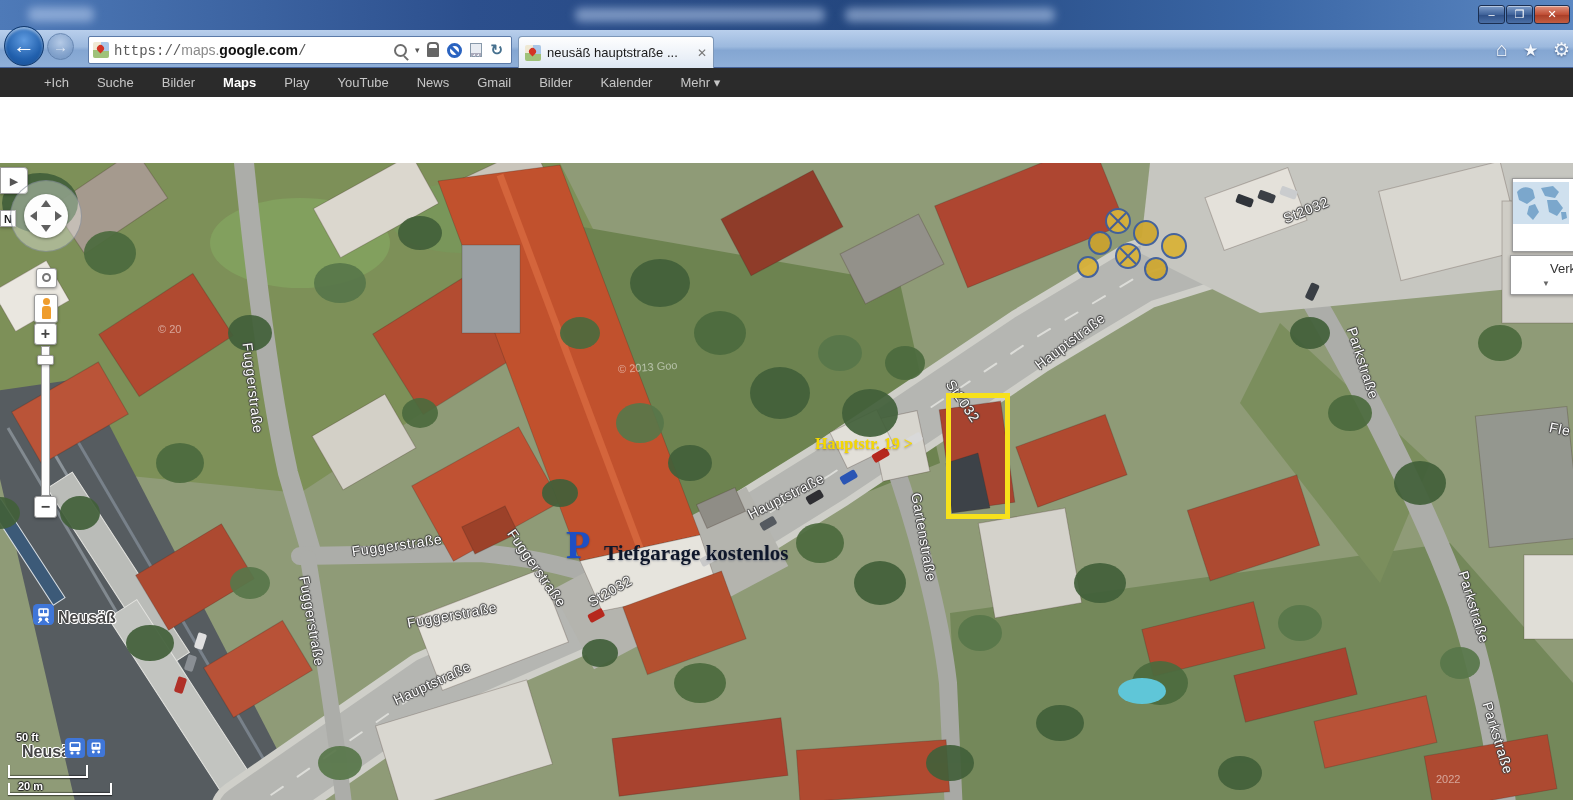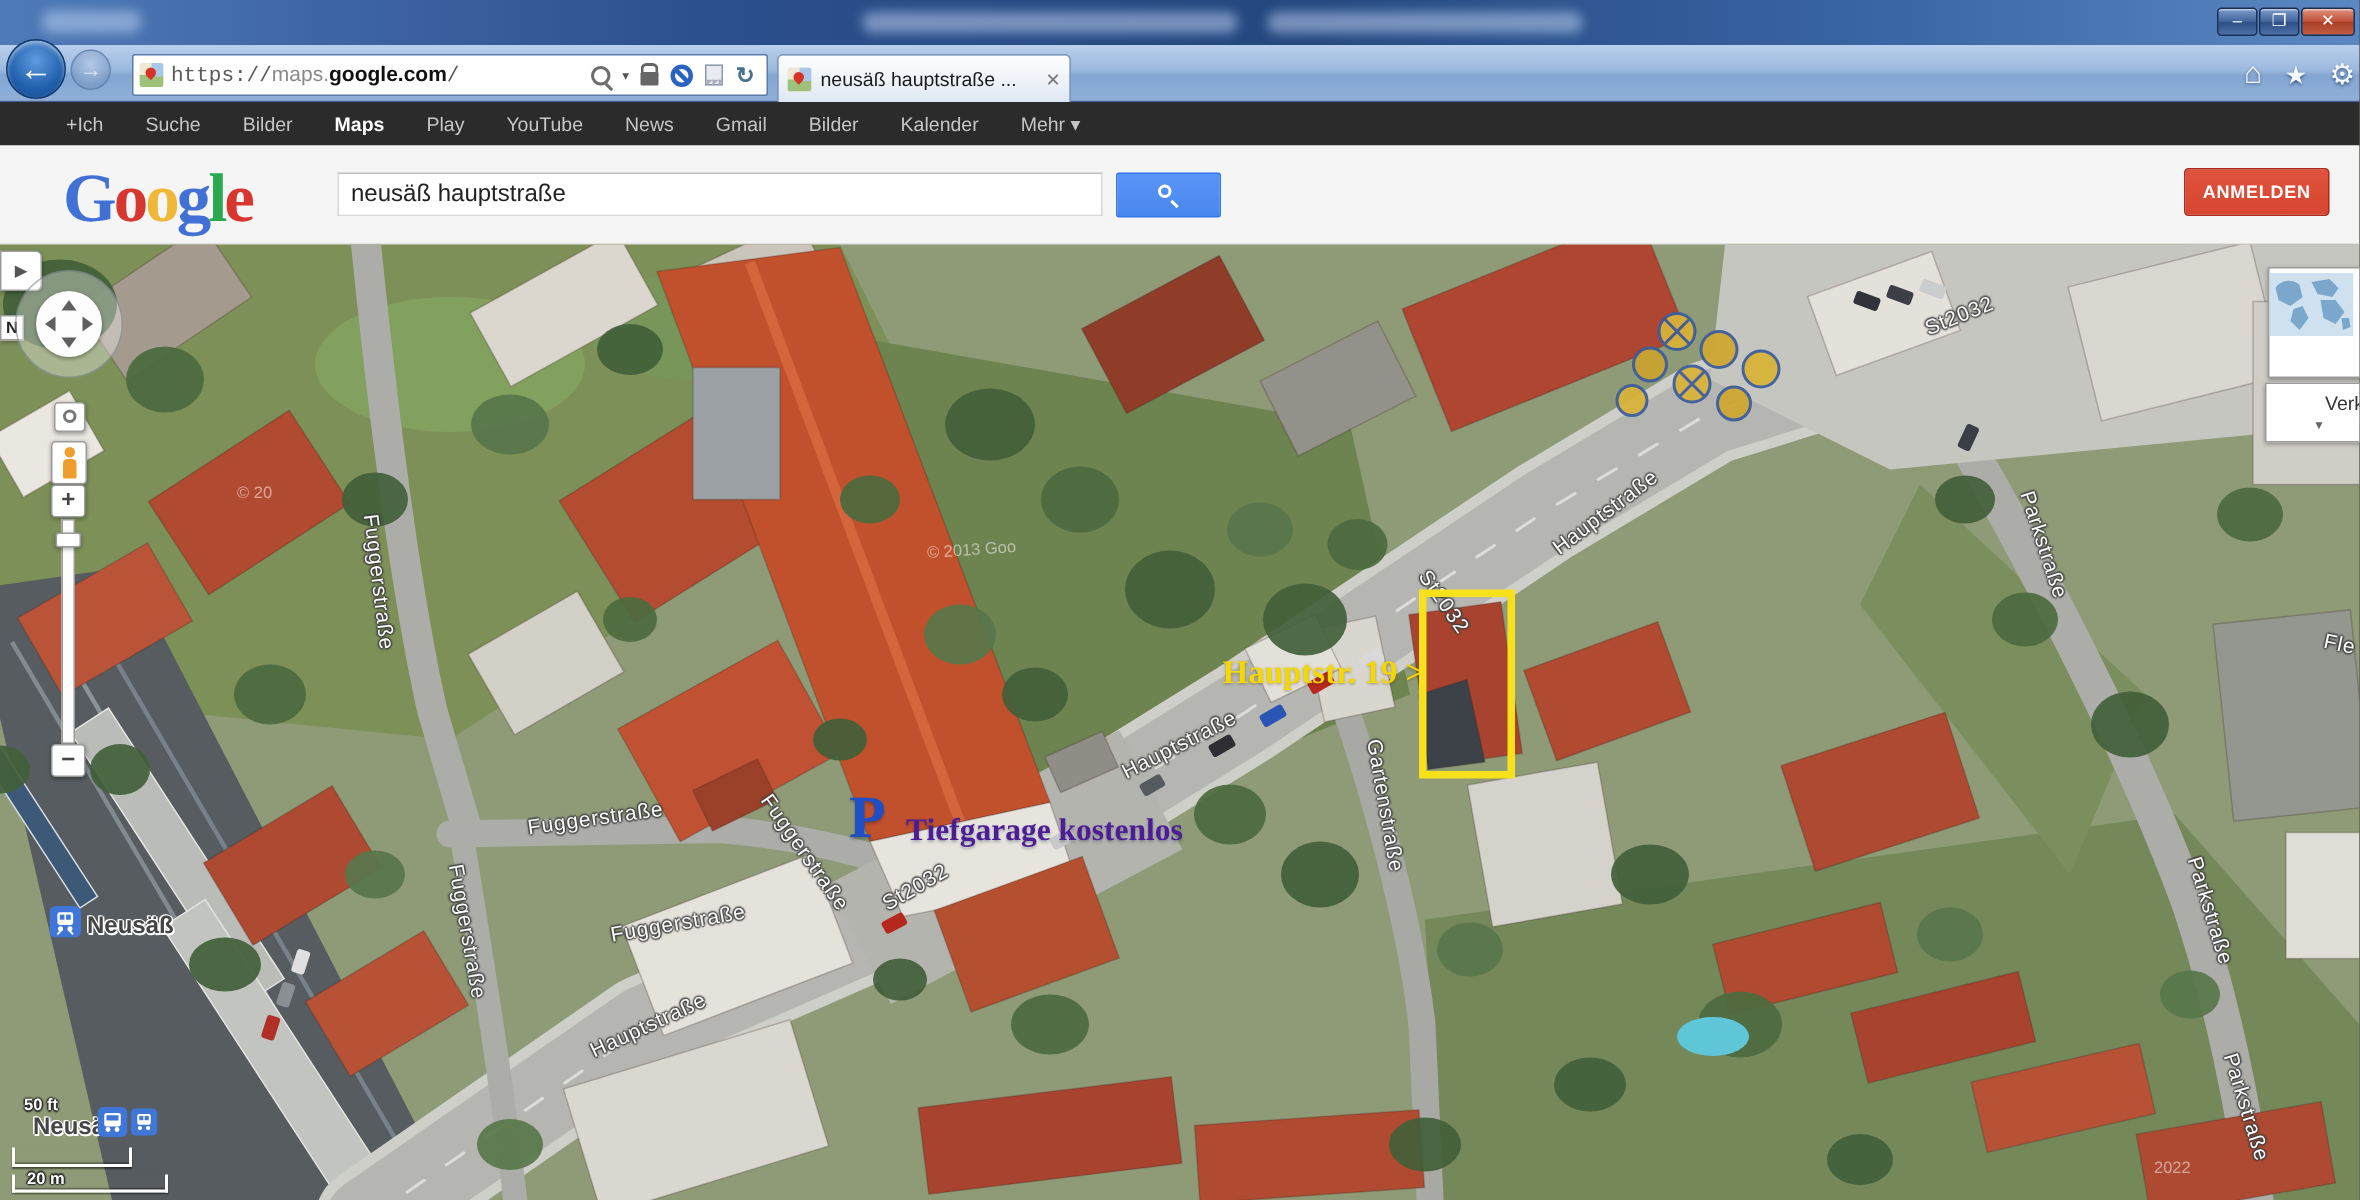--- a/index.html
+++ b/index.html
@@ -77,26 +77,26 @@
     border:1px solid #b0281a; border-radius:3px; color:#fff; font-size:12px; font-weight:bold; letter-spacing:.5px;
     text-align:center; line-height:30px; cursor:pointer; }
 
   
   #map { left:0; top:163px; width:1573px; height:637px; overflow:hidden; background:#8f9b77; cursor:default; }
   #map svg { position:absolute; left:0; top:0; }
 
   .street-label { position:absolute; font-size:14px; color:#fdfdfd; white-space:nowrap; letter-spacing:.6px;
     text-shadow:-1px 0 1px #3e3e3e,1px 0 1px #3e3e3e,0 -1px 1px #3e3e3e,0 1px 1px #3e3e3e; transform-origin:center; }
 
-  .ann-target { position:absolute; font-family:"Liberation Serif",serif; font-weight:bold; font-size:22px;
+  .ann-target { position:absolute; font-family:"Liberation Serif",serif; font-weight:bold; font-size:16px;
     color:#f5d800; text-shadow:0 1px 2px rgba(60,40,0,.4); white-space:nowrap; }
   .ann-rect { position:absolute; border:5px solid #f7e11b; }
   .ann-p { position:absolute; font-family:"Liberation Serif",serif; font-weight:bold; font-size:40px; color:#1e4fc4;
     text-shadow:0 1px 2px rgba(0,20,60,.35); }
-  .ann-park { position:absolute; font-family:"Liberation Serif",serif; font-weight:bold; font-size:21px; color:#4c1d95;
+  .ann-park { position:absolute; font-family:"Liberation Serif",serif; font-weight:bold; font-size:21px; color:#0f172a;
     text-shadow:0 1px 2px rgba(0,20,60,.3); white-space:nowrap; }
 
   .wm { position:absolute; color:rgba(255,255,255,.5); font-size:11px; white-space:nowrap; }
 
   
   .ctl { position:absolute; background:#fff; border:1px solid #9b9b9b; box-shadow:0 1px 3px rgba(0,0,0,.35); }
   #expand-tab { left:0; top:4px; width:28px; height:27px; border-radius:0 4px 4px 0; color:#555; font-size:11px;
     text-align:center; line-height:26px; cursor:pointer; }
   #compass-n { left:0; top:47px; width:16px; height:17px; font-size:11px; font-weight:bold; color:#222;
     text-align:center; line-height:16px; }
@@ -192,30 +192,20 @@
     <span class="g-item active">Maps</span>
     <span class="g-item">Play</span>
     <span class="g-item">YouTube</span>
     <span class="g-item">News</span>
     <span class="g-item">Gmail</span>
     <span class="g-item">Bilder</span>
     <span class="g-item">Kalender</span>
     <span class="g-item"><span>Mehr</span> <span>▾</span></span>
   </div>
 
-  <div class="abs" id="ghead">
-    <div class="abs" id="logo"><span style="color:#4271d6">G</span><span style="color:#d7372f">o</span><span style="color:#efb838">o</span><span style="color:#4271d6">g</span><span style="color:#2aa94f">l</span><span style="color:#d7372f">e</span></div>
-    <div class="abs" id="search-box">
-      <input type="text" value="neusäß hauptstraße" style="">
-    </div>
-    <div class="abs" id="search-btn">
-        <span class="mag2"></span>
-      </div>
-    <div class="abs" id="signin-btn">ANMELDEN</div>
-  </div>
 
   <div class="abs" id="map">
 
     <svg width="1573" height="637" viewBox="0 0 1573 637">
 
       <rect x="0" y="0" width="1573" height="637" fill="#8f9b77"></rect>
       <g>
         <polygon points="0,0 560,0 620,120 300,330 0,300" fill="#7d9058"></polygon>
         <polygon points="560,60 900,120 940,300 640,420 560,200" fill="#6d8350"></polygon>
         <polygon points="950,450 1450,380 1573,520 1573,637 960,637" fill="#74885a"></polygon>

